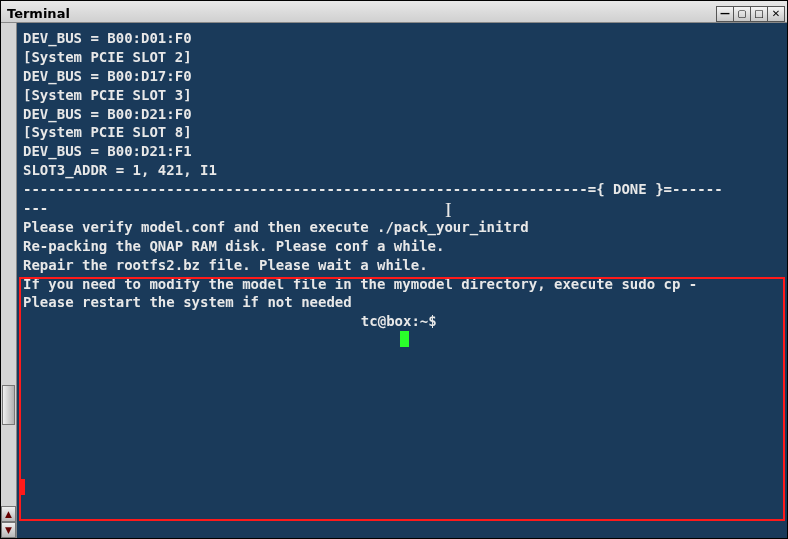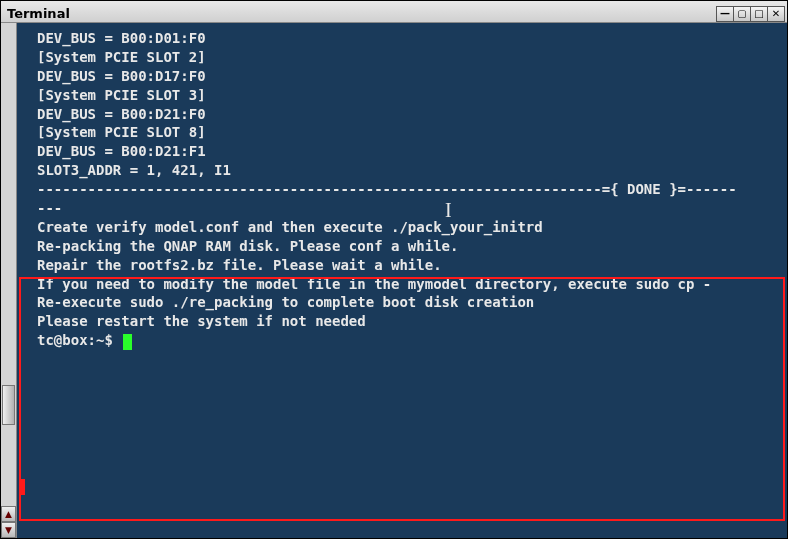--- a/index.html
+++ b/index.html
@@ -76,21 +76,21 @@
     border: 1px solid #777;
     display: flex;
     align-items: center;
     justify-content: center;
     font-size: 9px;
     color: #600;
   }
   .terminal {
     flex: 1;
     background: #1a3a5a;
-    padding: 6px 4px 4px 20px;
+    padding: 6px 4px 4px 6px;
     position: relative;
     font-family: "DejaVu Sans Mono", "Courier New", monospace;
     font-size: 14px;
     font-weight: bold;
     color: #e8e8e8;
     line-height: 1.35;
     overflow: hidden;
   }
   .terminal .line { white-space: pre; }
   .hl-box {
@@ -113,21 +113,21 @@
   .text-cursor {
     position: absolute;
     left: 428px;
     top: 174px;
     color: #e8e8e8;
     font-size: 20px;
     font-weight: normal;
     pointer-events: none;
     font-family: serif;
   }
-  .prompt-line { white-space: pre; display: flex; align-items: flex-end; }
+  .prompt-line { white-space: pre; display: flex; align-items: center; flex-direction: column; }
   .prompt-cursor {
     display: inline-block;
     width: 9px;
     height: 16px;
     background: #2aff2a;
     margin-left: 2px;
   }
 </style>
 </head>
 <body>
@@ -169,26 +169,25 @@
           <div class="line">DEV_BUS = B00:D01:F0</div>
           <div class="line">[System PCIE SLOT 2]</div>
           <div class="line">DEV_BUS = B00:D17:F0</div>
           <div class="line">[System PCIE SLOT 3]</div>
           <div class="line">DEV_BUS = B00:D21:F0</div>
           <div class="line">[System PCIE SLOT 8]</div>
           <div class="line">DEV_BUS = B00:D21:F1</div>
           <div class="line">SLOT3_ADDR = 1, 421, I1</div>
           <div class="line">-------------------------------------------------------------------={ DONE }=------</div>
           <div class="line">---</div>
-          <div class="line">Create verify model.conf and then execute ./pack_your_initrd</div>
+          <div class="line">Please verify model.conf and then execute ./pack_your_initrd</div>
           <div class="line">Re-packing the QNAP RAM disk. Please conf a while.</div>
           <div class="line">Repair the rootfs2.bz file. Please wait a while.</div>
           <div class="line"></div>
           <div class="line">If you need to modify the model file in the mymodel directory, execute sudo cp -</div>
-          <div class="line">Re-execute sudo ./re_packing to complete boot disk creation</div>
           <div class="line">Please restart the system if not needed</div>
         </div>
       <div class="prompt-line">
         <span>tc@box:~$ </span><span class="prompt-cursor"></span>
       </div>
 
       <div class="hl-box">
         <div class="hl-tab"></div>
       </div>
       <div class="text-cursor">I</div>

